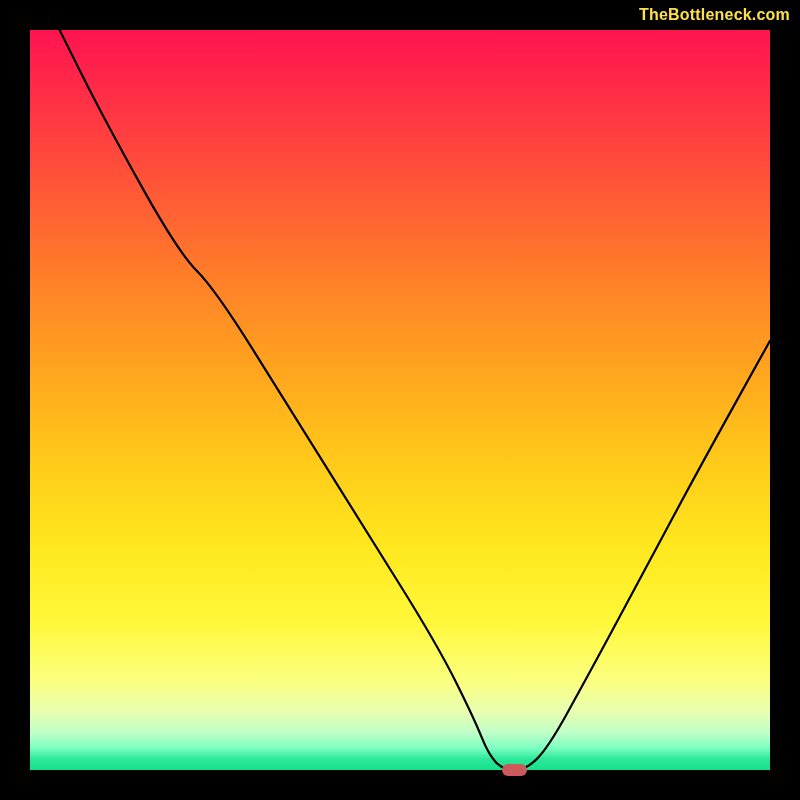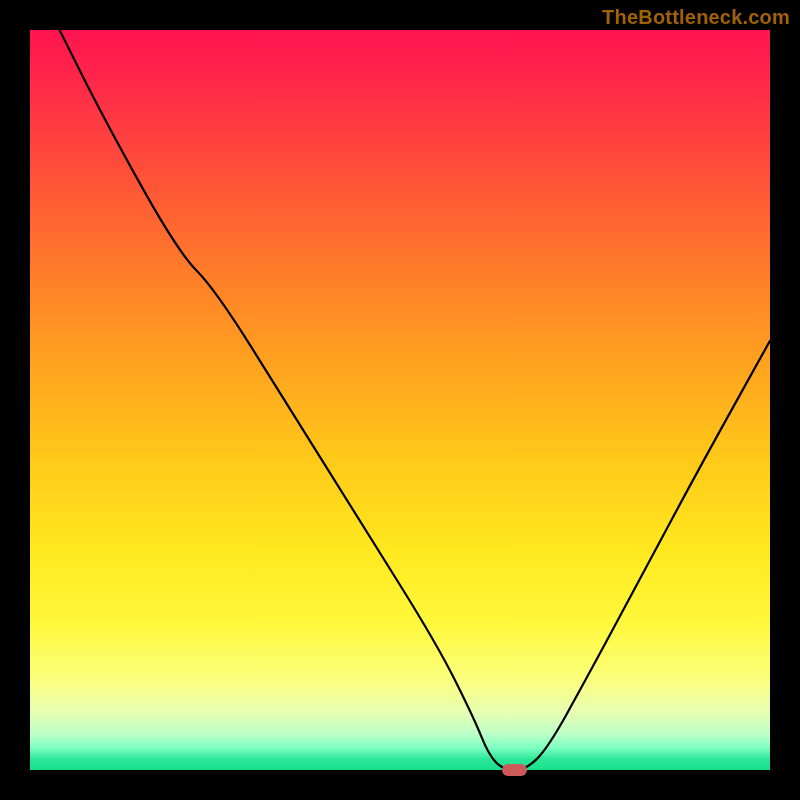--- a/index.html
+++ b/index.html
@@ -56,23 +56,23 @@
   .marker {
     position: absolute;
     background: #cc5a5a;
     border-radius: 6px;
   }
   .watermark {
     position: absolute;
     top: 6px;
     right: 10px;
     font-family: Arial, Helvetica, sans-serif;
-    font-size: 20px;
+    font-size: 16px;
     font-weight: 600;
-    color: #a16207;
+    color: #fde047;
     letter-spacing: 0.2px;
   }
 </style>
 </head>
 <body>
 
 <div class="frame">
 
   <div class="plot-area">
 

